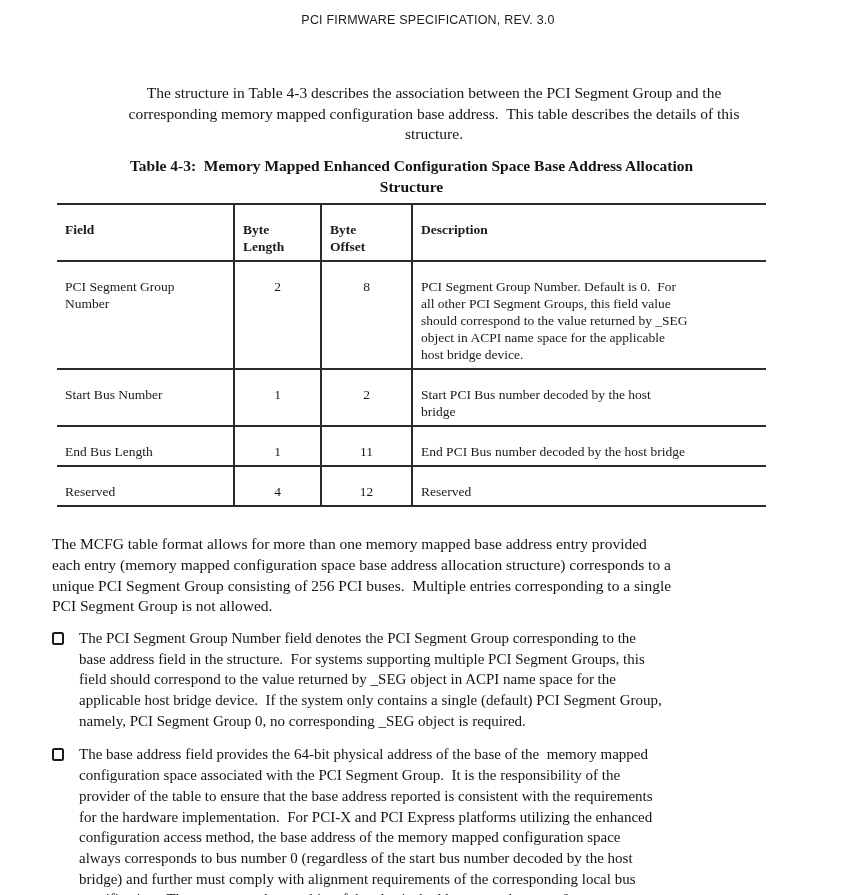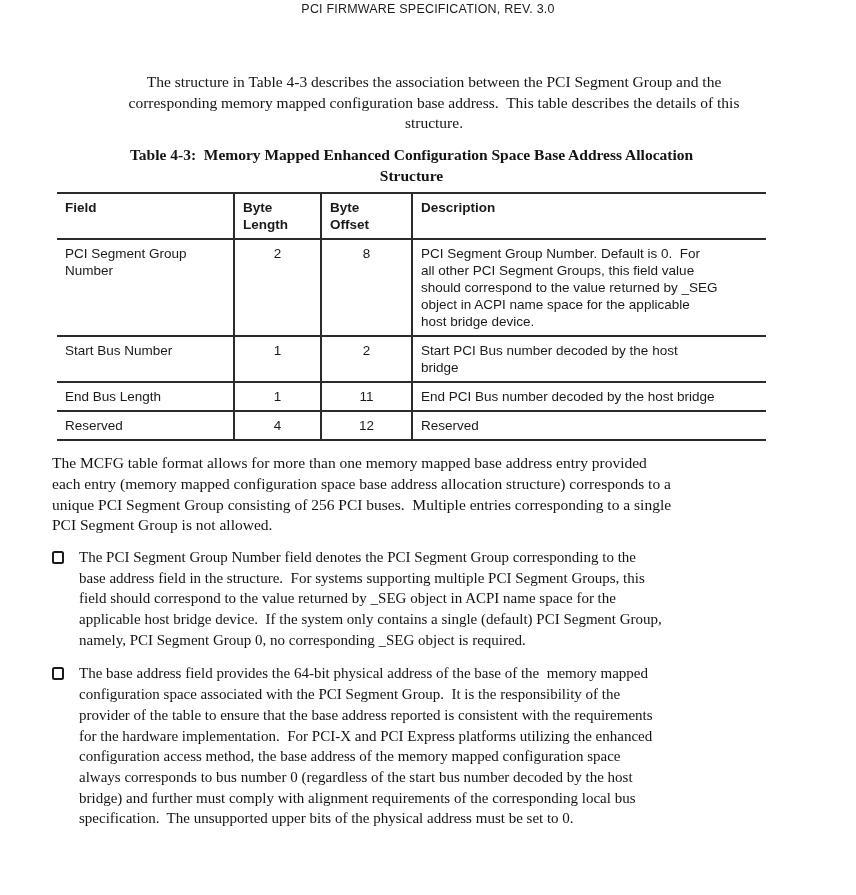--- a/index.html
+++ b/index.html
@@ -7,21 +7,21 @@
     margin: 0; padding: 0;
     width: 856px; height: 895px;
     background: #ffffff;
     color: #141414;
     font-family: "Liberation Serif", "DejaVu Serif", serif;
     overflow: hidden;
   }
   .page { width: 856px; height: 895px; position: relative; }
 
   .page-header {
-    padding-top: 2px;
+    padding-top: 13px;
     text-align: center;
     font-family: "Liberation Sans", "DejaVu Sans", sans-serif;
     font-size: 12.5px;
     color: #1c1c1c;
     letter-spacing: 0.2px;
   }
 
   .body-para {
     margin: 0 40px 0 52px;
     font-size: 15.5px;
@@ -48,28 +48,29 @@
     font-family: "Liberation Sans", "DejaVu Sans", sans-serif;
     font-size: 13.5px;
     line-height: 17px;
     color: #1a1a1a;
     border-top: 2px solid #2b2b2b;
   }
   table.spec-table tr { border-bottom: 2px solid #2b2b2b; }
   table.spec-table th, table.spec-table td {
     vertical-align: top;
     text-align: left;
-    padding: 5px 8px 5px 8px;
+    padding: 16px 8px 5px 8px;
     white-space: pre-wrap;
+    font-family: Liberation Serif, serif;
   }
   table.spec-table th { font-weight: bold; }
   table.spec-table th + th, table.spec-table td + td { border-left: 2px solid #2b2b2b; }
   table.spec-table .num { text-align: center; }
 
-  .mcfg-para { margin-top: 12px; }
+  .mcfg-para { margin-top: 27px; }
 
   .bullet-item {
     display: flex;
     margin: 11px 36px 0 52px;
   }
   .bullet-item + .bullet-item { margin-top: 13px; }
   .bullet-marker {
     flex: none;
     width: 12px; height: 13px;
     border: 2px solid #1a1a1a;

